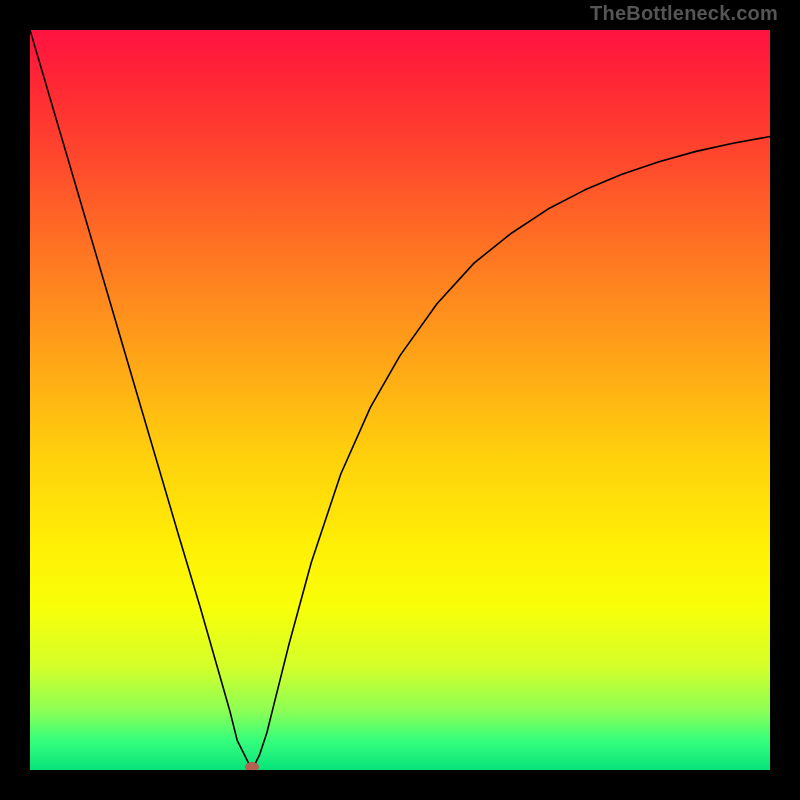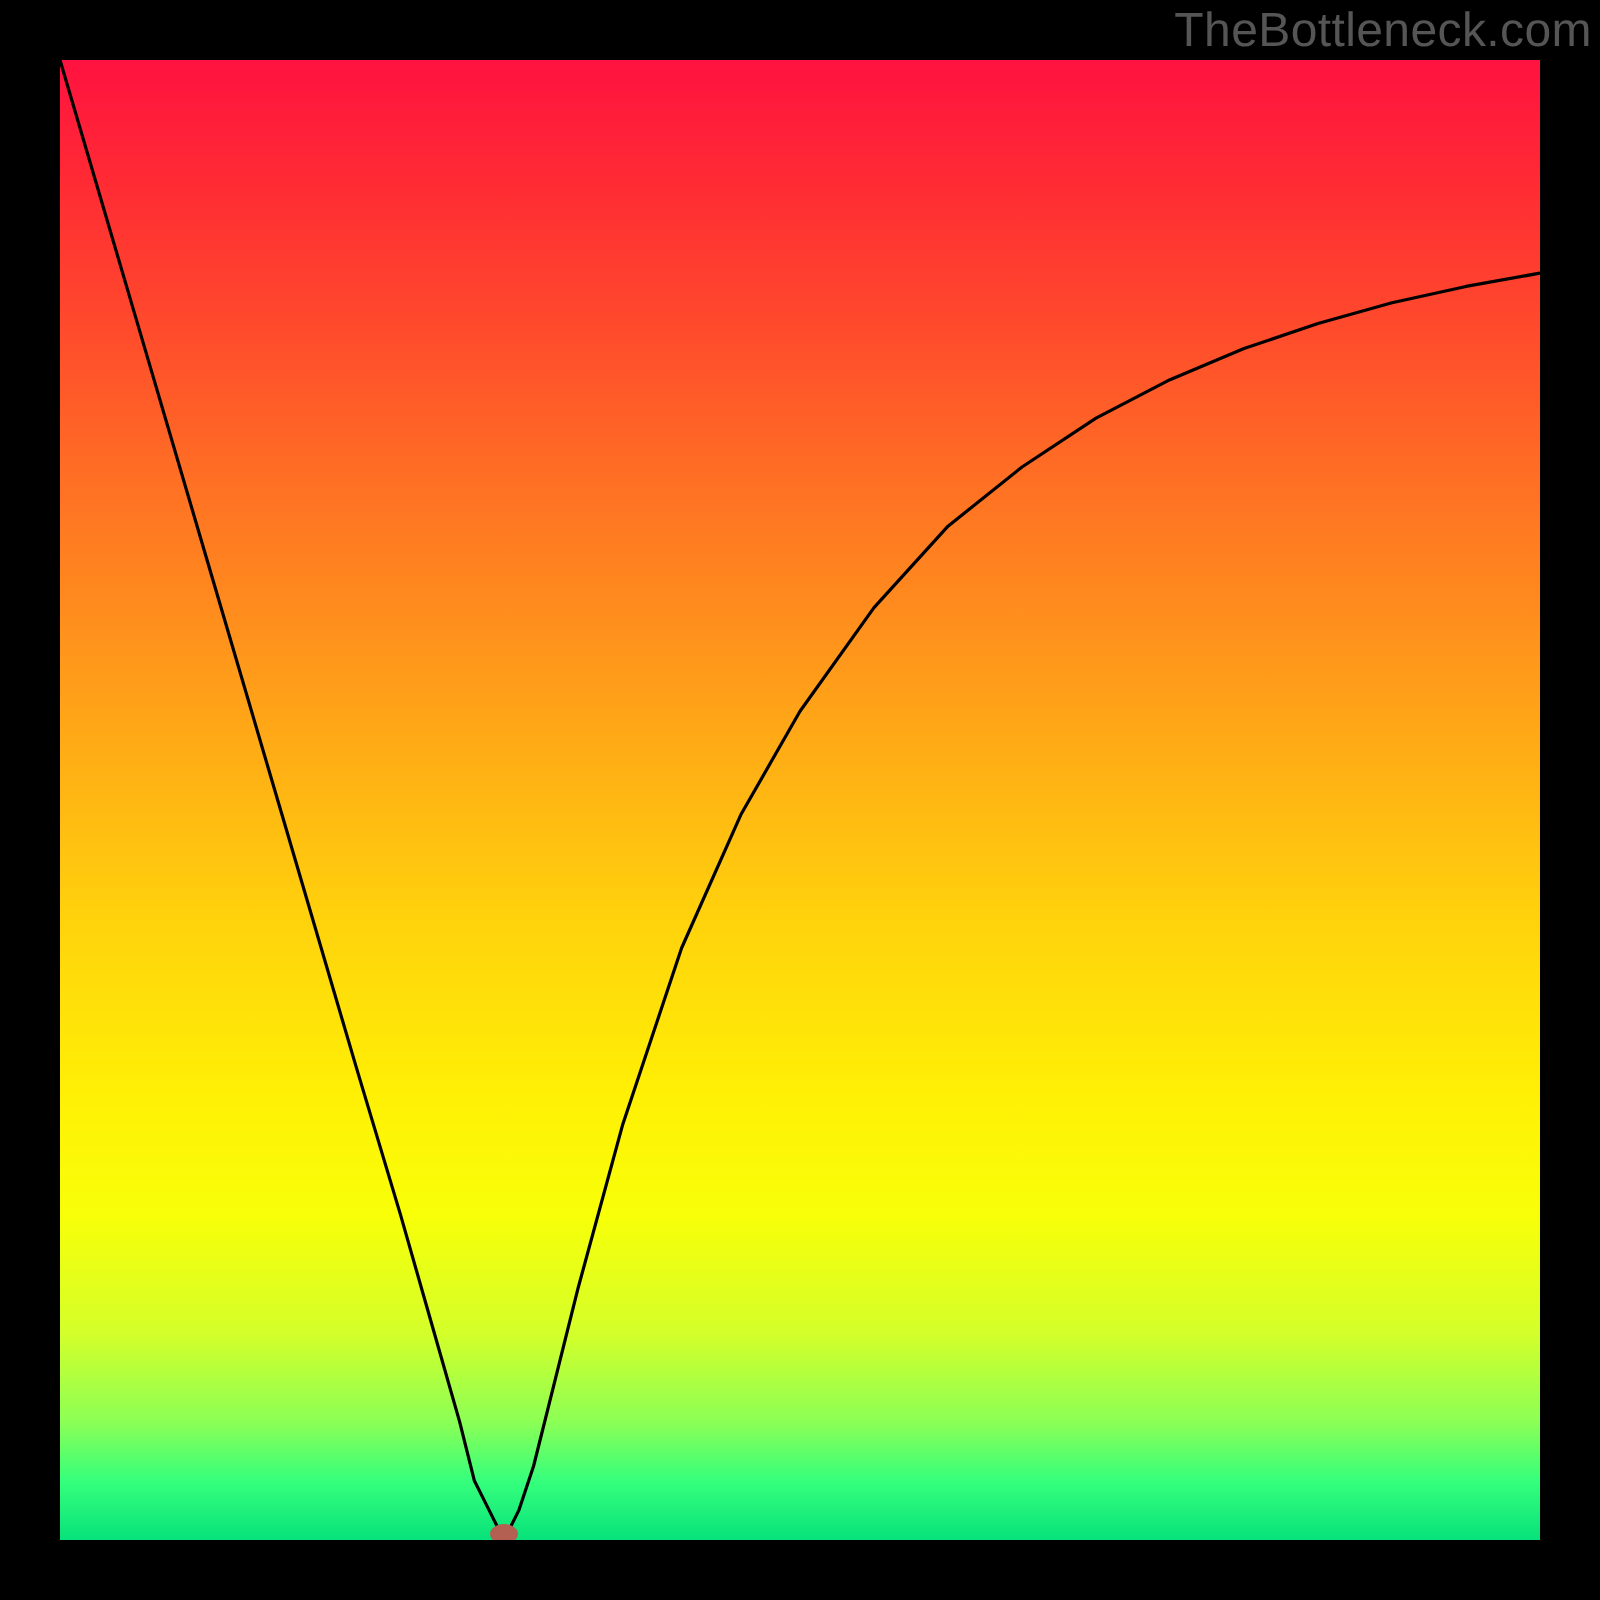--- a/index.html
+++ b/index.html
@@ -13,24 +13,24 @@
   }
   .frame {
     position: relative;
     width: 800px;
     height: 800px;
     background: #000;
   }
   .watermark {
     position: absolute;
     top: 2px;
-    right: 4px;
+    right: 22px;
     color: #555;
-    font-size: 24px;
-    font-weight: 400;
+    font-size: 20px;
+    font-weight: 700;
     letter-spacing: 0.2px;
     z-index: 10;
   }
   .plot {
     position: absolute;
     left: 30px;
     top: 30px;
     width: 740px;
     height: 740px;
     background: linear-gradient(to bottom,

